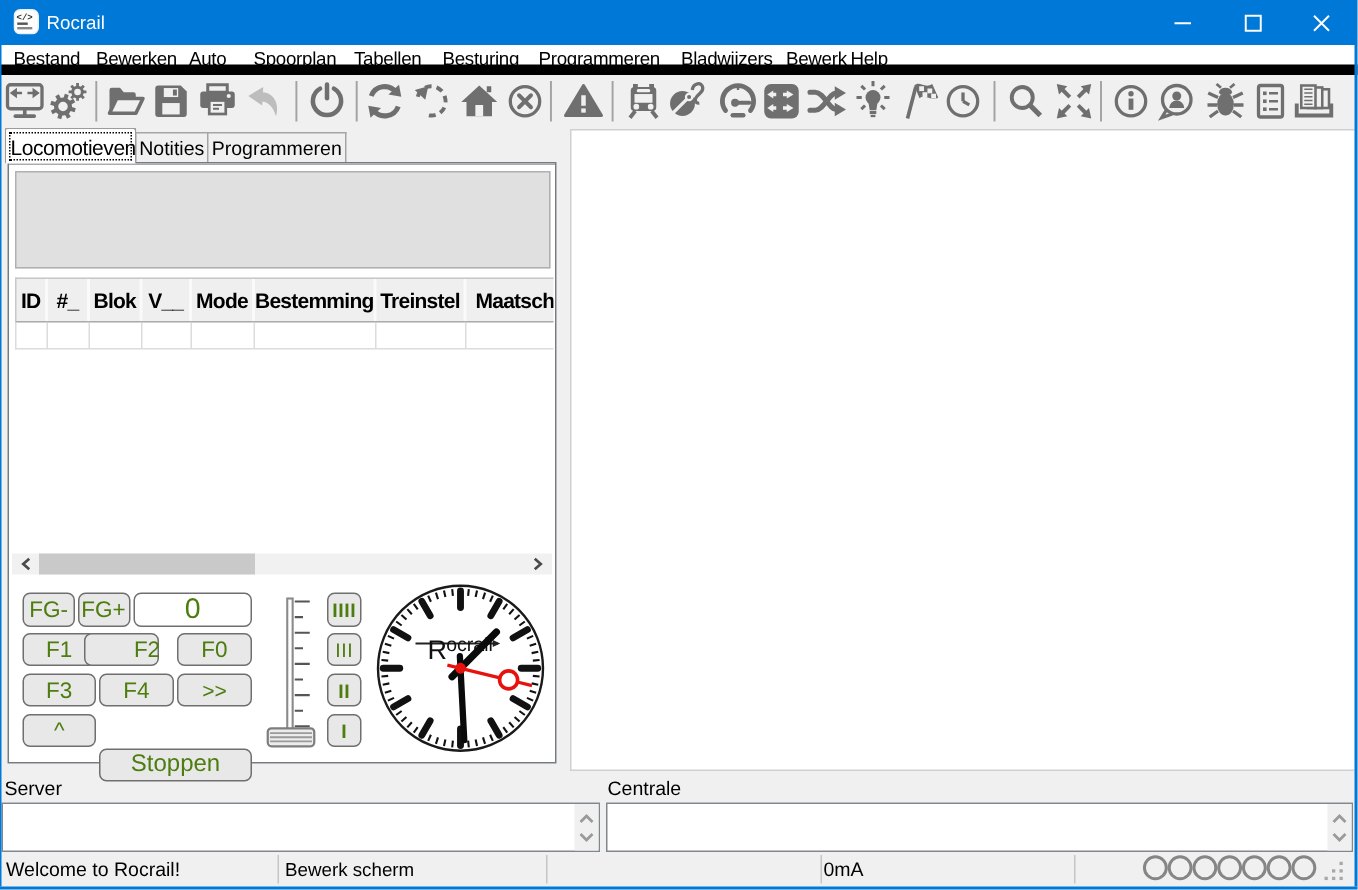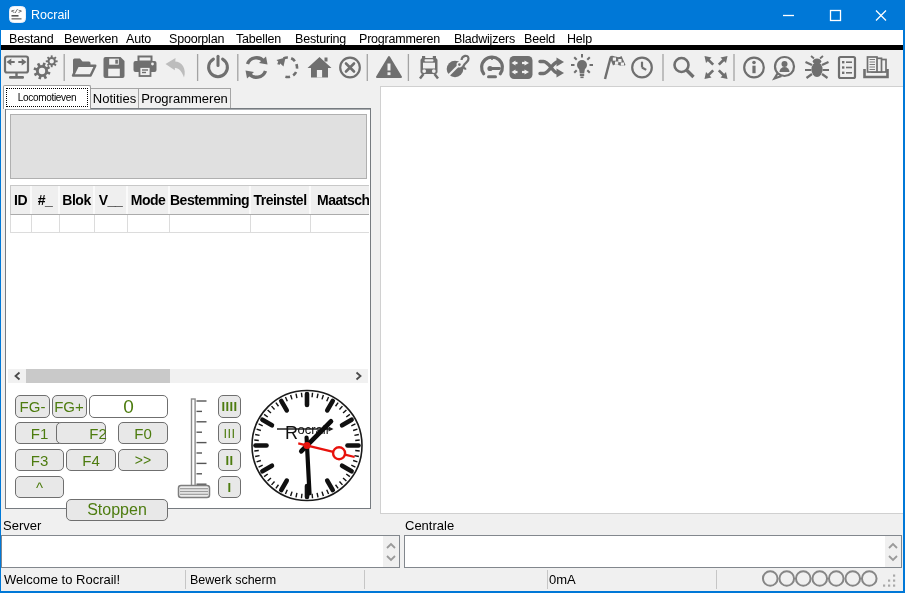--- a/index.html
+++ b/index.html
@@ -20,30 +20,30 @@
   </svg>
   <span class="abs" style="left:31px;top:0;line-height:30px;color:#fff;font-size:12.5px;">Rocrail</span>
   <svg class="abs" style="left:767px;top:0" width="138" height="30">
     <line x1="16" y1="15.5" x2="27" y2="15.5" stroke="#fff" stroke-width="1.3"></line>
     <rect x="63.5" y="10.5" width="10" height="10" fill="none" stroke="#fff" stroke-width="1.3"></rect>
     <line x1="109" y1="10.5" x2="119" y2="20.5" stroke="#fff" stroke-width="1.3"></line>
     <line x1="119" y1="10.5" x2="109" y2="20.5" stroke="#fff" stroke-width="1.3"></line>
   </svg>
 </div>
 
-<div class="abs" style="left:0;top:30px;width:905px;height:20px;background:#fff;border-bottom:5px solid #000000;font-size:12.5px;letter-spacing:-0.2px;">
+<div class="abs" style="left:0;top:30px;width:905px;height:20px;background:#fff;border-bottom:7px solid #000000;font-size:12.5px;letter-spacing:-0.2px;">
 <span class="abs" style="left:9px;top:2px;">Bestand</span>
     <span class="abs" style="left:64px;top:2px;">Bewerken</span>
     <span class="abs" style="left:126px;top:2px;">Auto</span>
     <span class="abs" style="left:169px;top:2px;">Spoorplan</span>
     <span class="abs" style="left:236px;top:2px;">Tabellen</span>
     <span class="abs" style="left:295px;top:2px;">Besturing</span>
     <span class="abs" style="left:359px;top:2px;">Programmeren</span>
     <span class="abs" style="left:454px;top:2px;">Bladwijzers</span>
-    <span class="abs" style="left:524px;top:2px;">Beeld</span>
+    <span class="abs" style="left:524px;top:2px;">Bewerk</span>
     <span class="abs" style="left:567px;top:2px;">Help</span>
   </div>
 
 <div class="abs" style="left:0;top:50px;width:905px;height:36px;background:#f0f0f0;">
 <svg width="905" height="36" style="position:absolute;left:0;top:0">
 <line x1="64.2" y1="4" x2="64.2" y2="31" stroke="#a3a3a3" stroke-width="1.3"></line>
 <line x1="197.6" y1="4" x2="197.6" y2="31" stroke="#a3a3a3" stroke-width="1.3"></line>
 <line x1="237.8" y1="4" x2="237.8" y2="31" stroke="#a3a3a3" stroke-width="1.3"></line>
 <line x1="367.3" y1="4" x2="367.3" y2="31" stroke="#a3a3a3" stroke-width="1.3"></line>
 <line x1="408.4" y1="4" x2="408.4" y2="31" stroke="#a3a3a3" stroke-width="1.3"></line>
@@ -255,21 +255,21 @@
 </svg>
 </div>
 
 <div class="abs" style="left:90px;top:88px;width:49px;height:20px;background:#f0f0f0;border:1px solid #a5a5a5;border-bottom:none;text-align:center;font-size:13px;line-height:19px;">Notities</div>
 <div class="abs" style="left:138px;top:88px;width:93px;height:20px;background:#f0f0f0;border:1px solid #a5a5a5;border-bottom:none;text-align:center;font-size:13px;line-height:19px;">Programmeren</div>
 
 <div class="abs" style="left:5px;top:108px;width:366px;height:401px;border:1px solid #767b80;background:#fff;"></div>
 <div class="abs" style="left:6px;top:109px;width:364px;height:1px;background:#a8acb0;"></div>
 
 <div class="abs" style="left:3px;top:85px;width:88px;height:24px;background:#fff;border:1px solid #9c9c9c;border-bottom:none;border-radius:2px 2px 0 0;"></div>
-<div class="abs" style="left:6px;top:88px;width:82px;height:19px;border:1px dotted #000;text-align:center;font-size:10px;letter-spacing:-0.3px;line-height:18px;background:#fff;">Locomotieven</div>
+<div class="abs" style="left:6px;top:88px;width:82px;height:19px;border:1px dotted #000;text-align:center;font-size:14px;letter-spacing:-0.3px;line-height:18px;background:#fff;">Locomotieven</div>
 
 <div class="abs" style="left:10px;top:114px;width:357px;height:65px;background:#e0e0e0;border:1px solid #b0b0b0;"></div>
 
 <div class="abs" style="left:10px;top:185px;width:359px;height:30px;background:#efefef;border-top:1px solid #c8c8c8;border-bottom:1px solid #ababab;border-left:1px solid #c8c8c8;white-space:nowrap;overflow:hidden;">
 <div class="hdrcell" style="width:21px;">ID</div><div class="hdrcell" style="width:28px;">#_</div><div class="hdrcell" style="width:35px;">Blok</div><div class="hdrcell" style="width:33px;">V__</div><div class="hdrcell" style="width:42px;">Mode</div><div class="hdrcell" style="width:81px;">Bestemming</div><div class="hdrcell" style="width:60px;">Treinstel</div><div class="hdrcell" style="width:70px;text-align:left;padding-left:6px;">Maatschappij</div>
 </div>
 
 <div class="abs" style="left:10px;top:215px;width:359px;height:18px;border-bottom:1px solid #dcdcdc;border-left:1px solid #dcdcdc;white-space:nowrap;overflow:hidden;">
 <div class="rowcell" style="width:21px;"></div><div class="rowcell" style="width:28px;"></div><div class="rowcell" style="width:35px;"></div><div class="rowcell" style="width:33px;"></div><div class="rowcell" style="width:42px;"></div><div class="rowcell" style="width:81px;"></div><div class="rowcell" style="width:60px;"></div><div class="rowcell" style="width:70px;"></div>
 </div>

